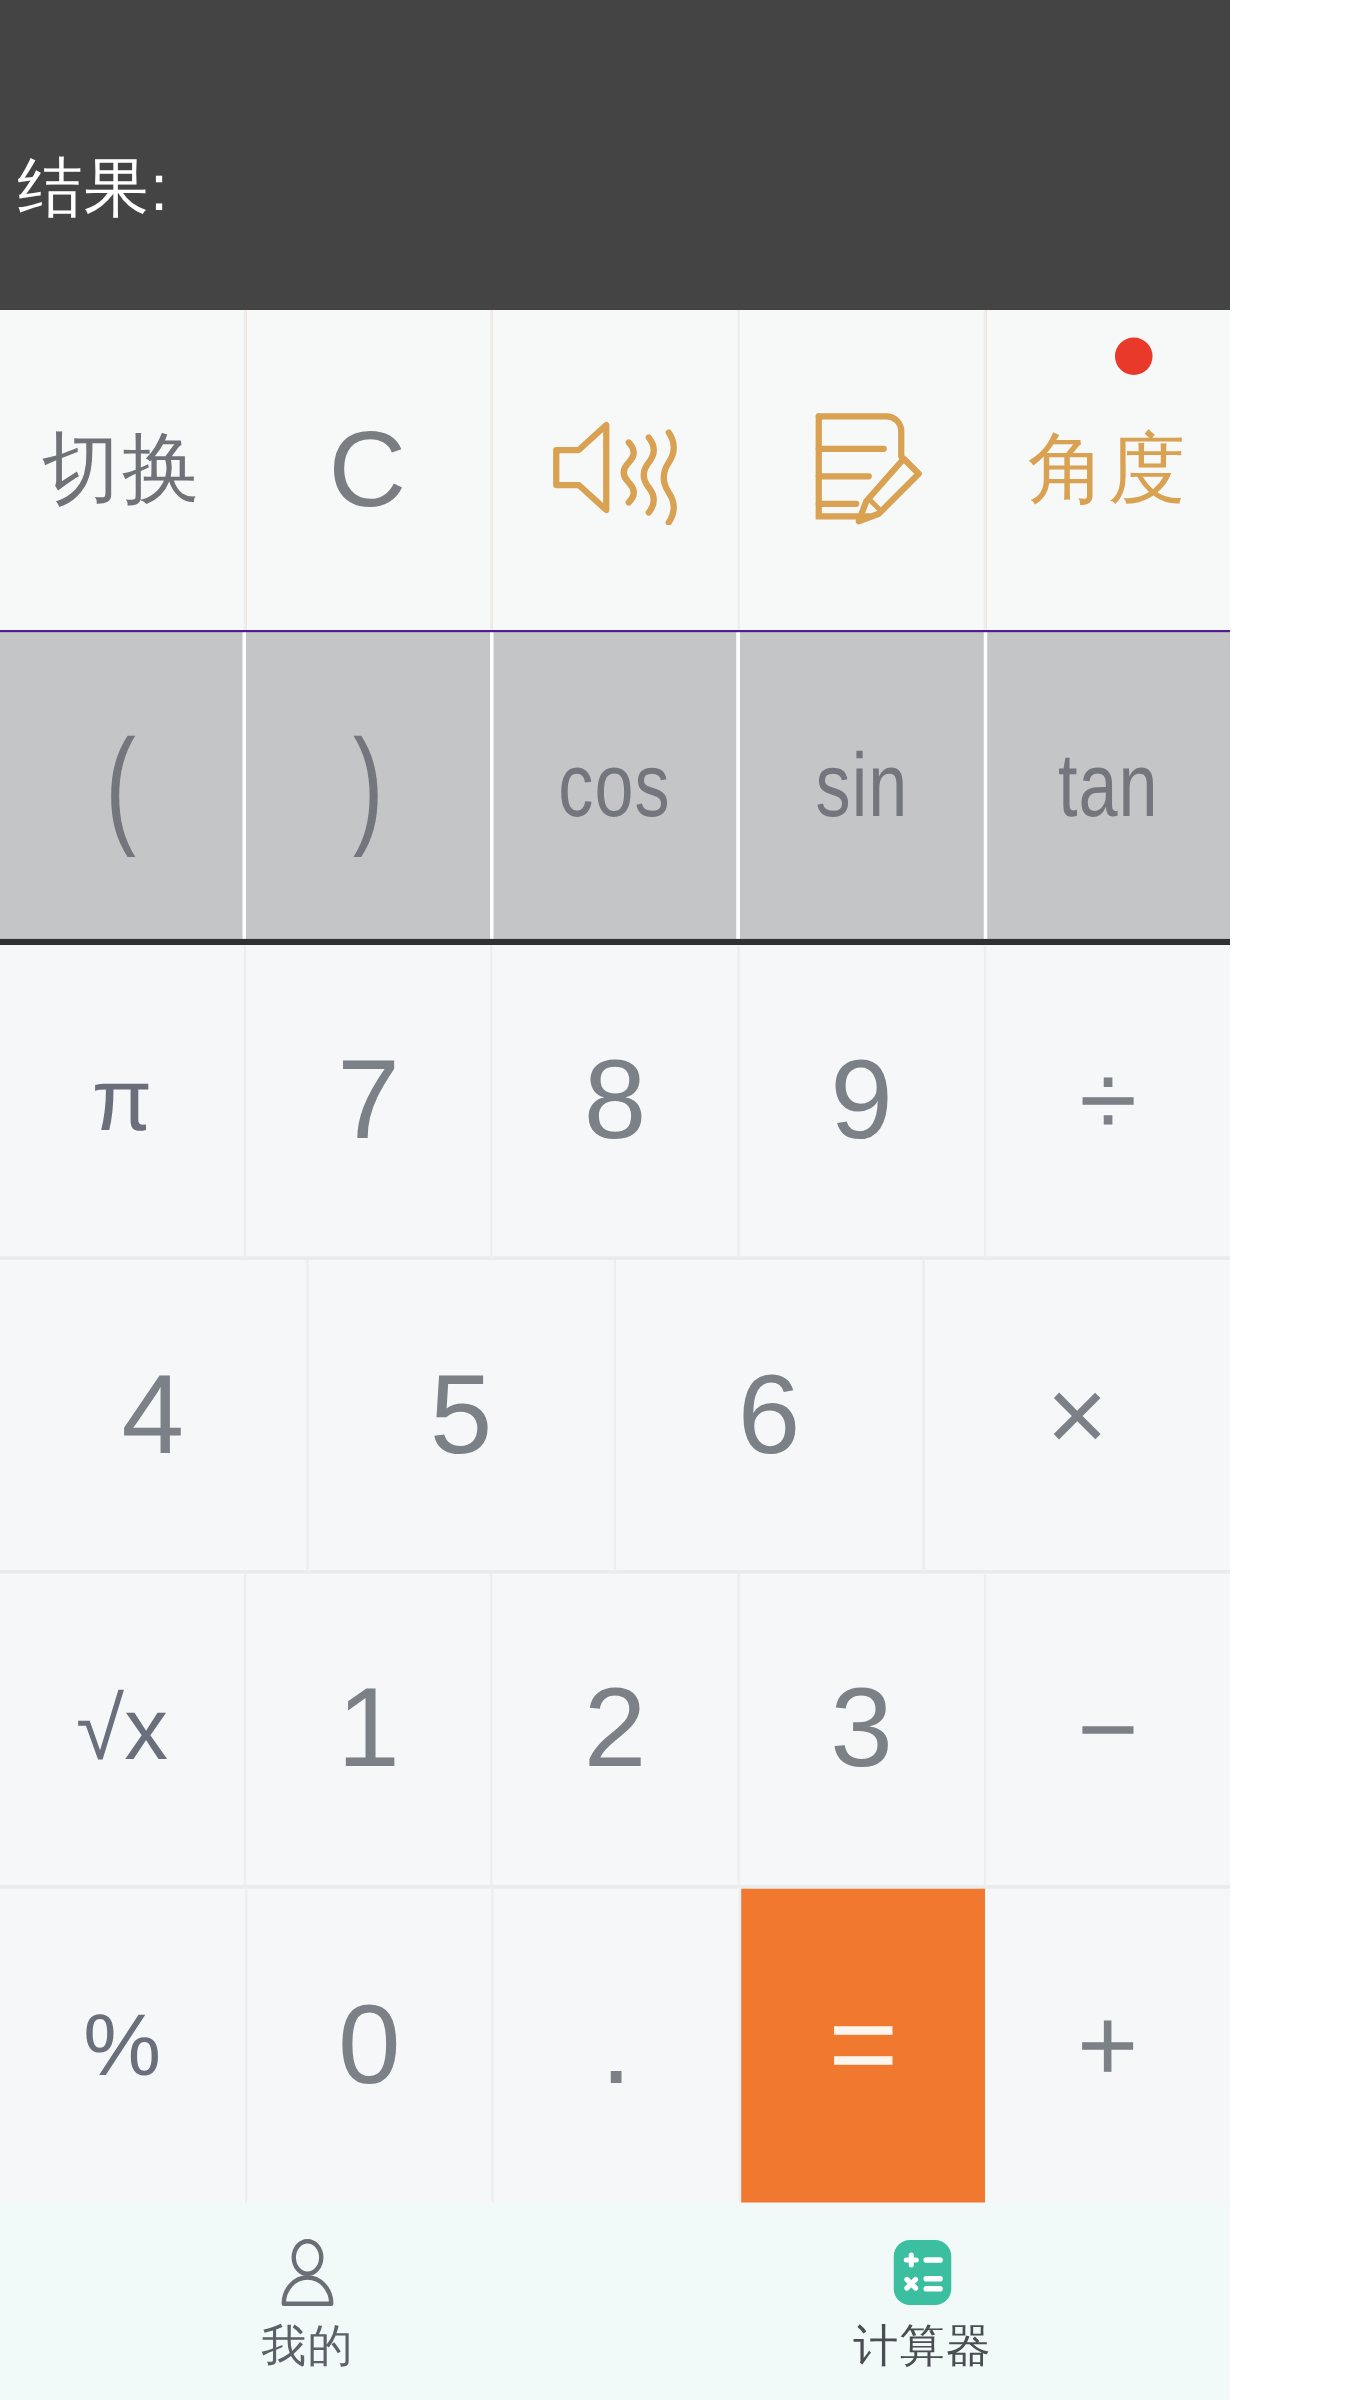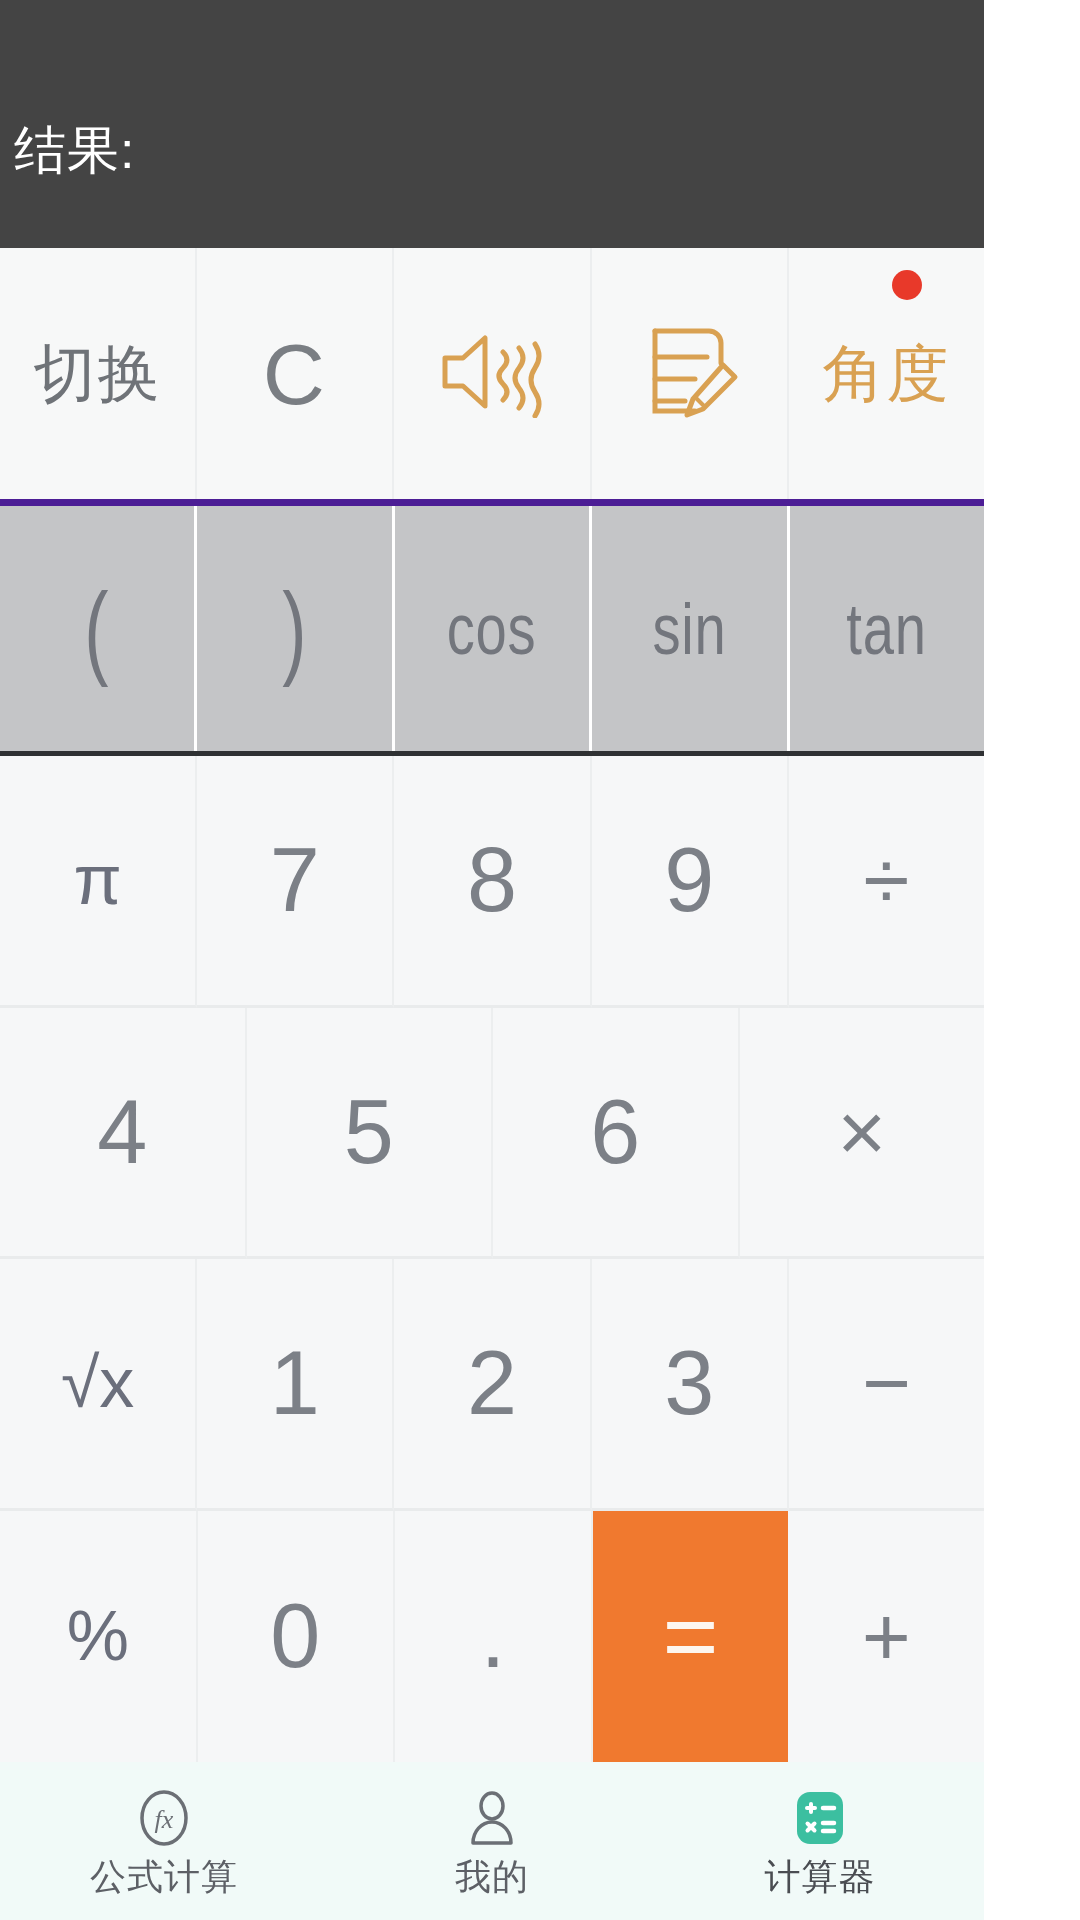--- a/index.html
+++ b/index.html
@@ -48,21 +48,21 @@
     letter-spacing: 1px;
     white-space: nowrap;
   }
 
   
   .toolbar {
     height: 258px;
     display: flex;
     background: #f97316;
     flex: 0 0 auto;
-    border-bottom: 7px solid #4c1d95;
+    border-bottom: 2px solid #4c1d95;
     box-sizing: border-box;
   }
   .tool-cell {
     flex: 1 1 0;
     position: relative;
     display: flex;
     align-items: center;
     justify-content: center;
     border-right: 2px solid #eceeef;
     background: #f7f8f8;
@@ -352,29 +352,20 @@
         <span class="key-label">=</span>
       </div>
       <div class="key">
         <span class="key-label op">+</span>
       </div>
     </div>
   </div>
 
   <div class="bottom-nav">
 
-    <div class="nav-item">
-      <span class="nav-icon">
-        <svg width="60" height="60" viewBox="0 0 60 60">
-          <ellipse cx="30" cy="30" rx="22" ry="26" fill="none" stroke="#6b6f75" stroke-width="3.5"></ellipse>
-          <text x="30" y="40" text-anchor="middle" font-size="26" font-family="Liberation Serif, serif" font-style="italic" fill="#6b6f75">fx</text>
-        </svg>
-      </span>
-      <span class="nav-label">公式计算</span>
-    </div>
 
 
     <div class="nav-item">
       <span class="nav-icon">
         <svg width="60" height="60" viewBox="0 0 60 60">
           <ellipse cx="30" cy="18" rx="11" ry="13" fill="none" stroke="#6b6f75" stroke-width="3.5"></ellipse>
           <path d="M11 55 a19 21 0 0 1 38 0 Z" fill="none" stroke="#6b6f75" stroke-width="3.5" stroke-linejoin="round"></path>
         </svg>
       </span>
       <span class="nav-label">我的</span>

